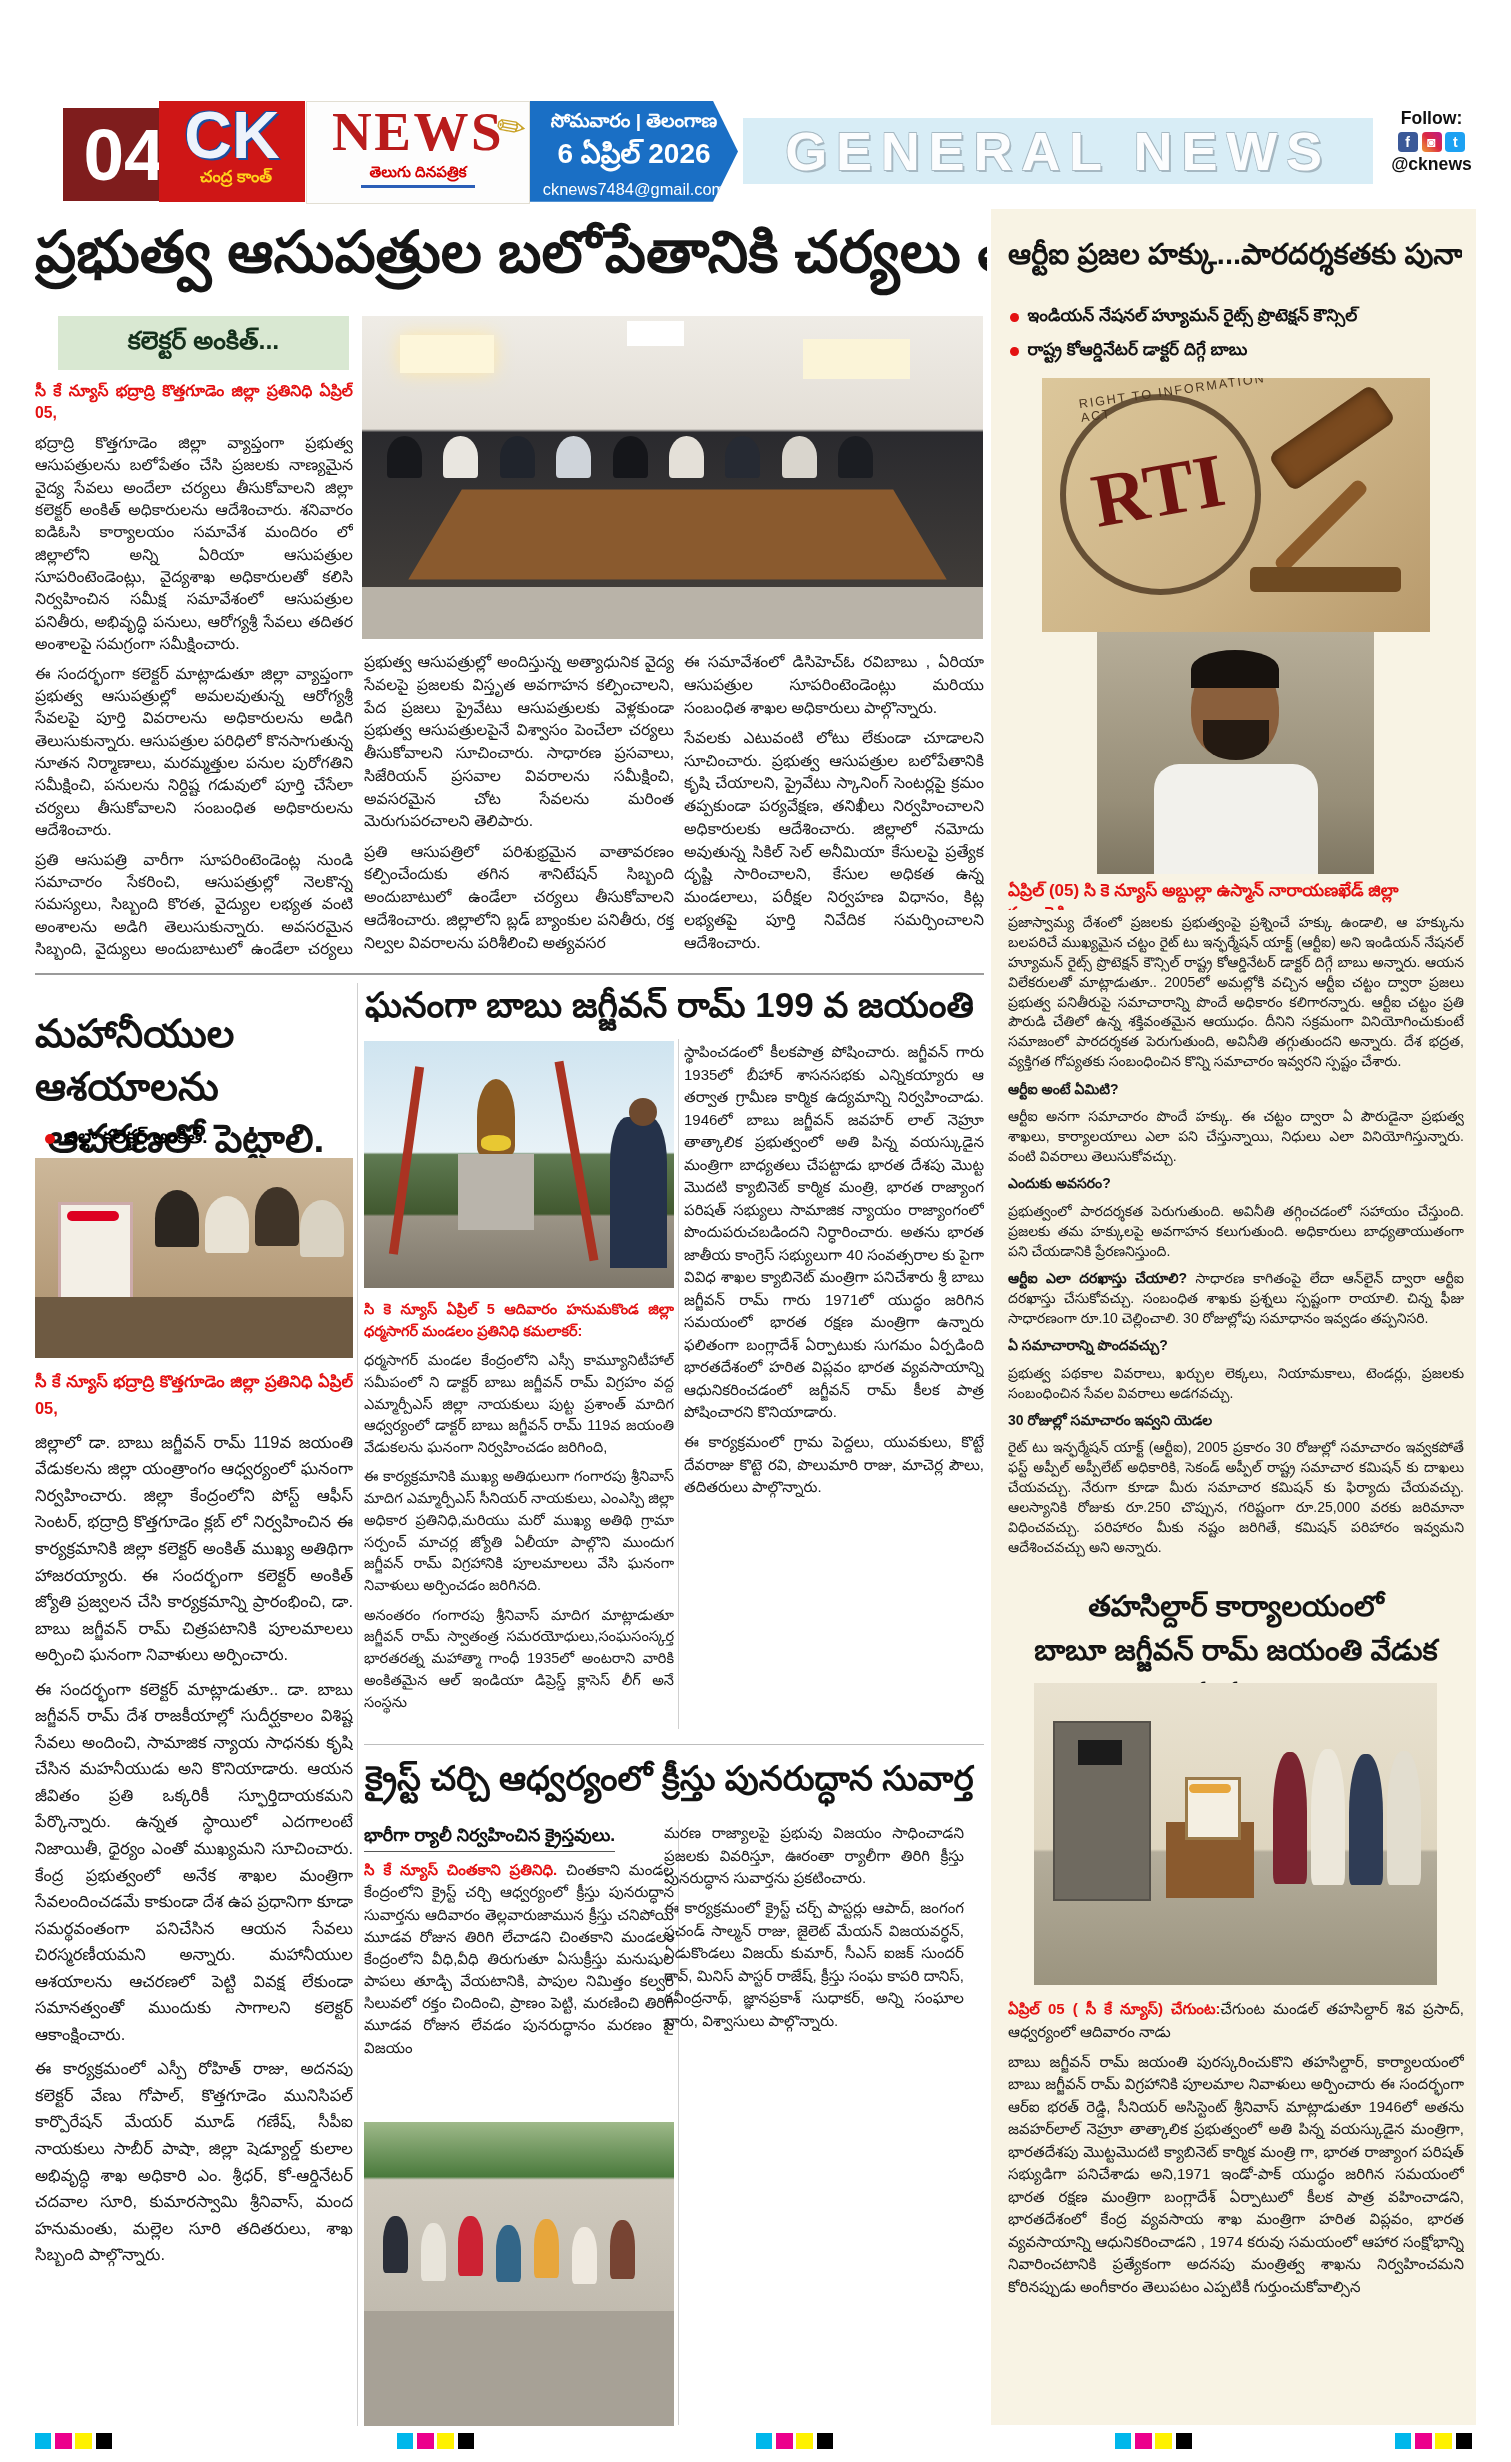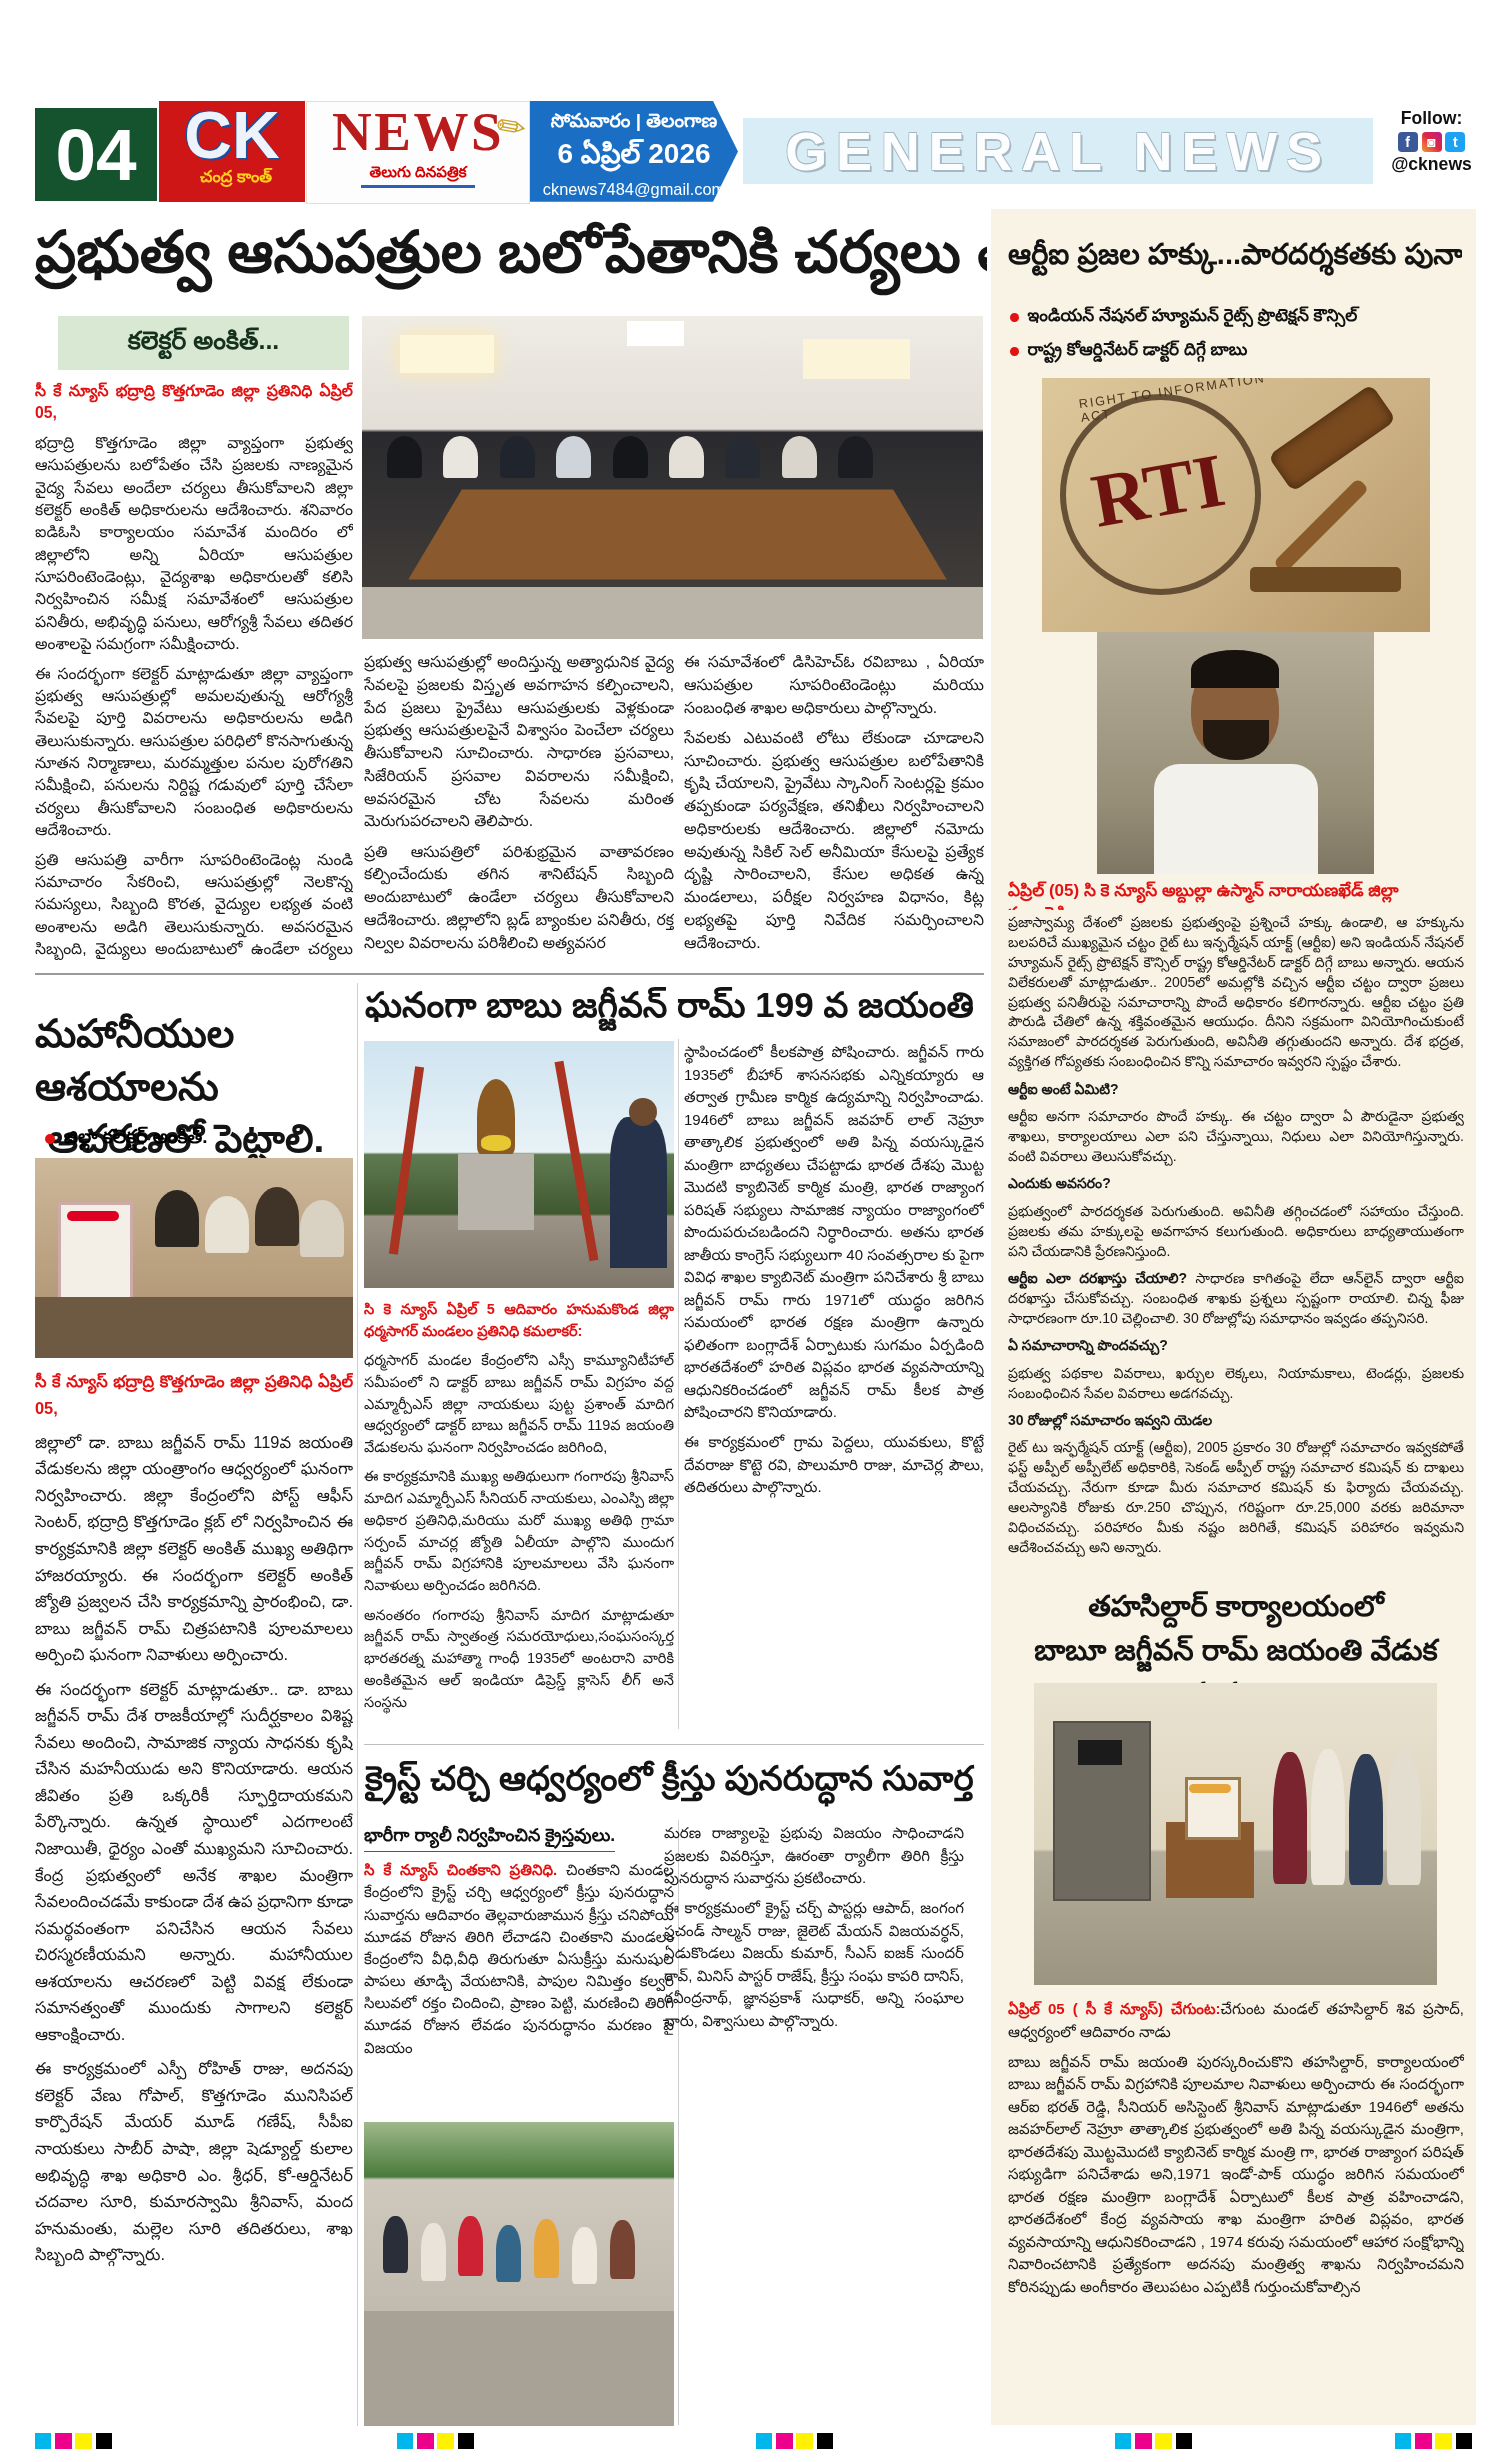--- a/index.html
+++ b/index.html
@@ -1,20 +1,20 @@
 <!DOCTYPE html>
 <html style="font-size:10px"><head>
 <meta charset="utf-8">
 <style>
   html,body{margin:0;padding:0;background:#e9e9e9;}
   .page{position:relative;width:1512px;height:2462px;background:#ffffff;font-family:"Liberation Sans",sans-serif;overflow:hidden;margin:0 auto;}
   .abs{position:absolute;}
   .clip{overflow:hidden;}
   
-  .pagenum{background:#14532d;color:#fff;font-weight:bold;font-size:73px;display:flex;align-items:center;justify-content:center;}
+  .pagenum{background:#7f1d1d;color:#fff;font-weight:bold;font-size:73px;display:flex;align-items:center;justify-content:center;margin-left:28px;}
   .ckbox{background:#cf1616;color:#eef3fb;text-align:center;}
   .ck-big{font-size:66px;font-weight:bold;line-height:1.05;text-shadow:1.9px 1.9px 0 #1b4fa0,-1.3px -1.3px 0 #1b4fa0;}
   .ck-sub{color:#ffd21c;font-size:16.4px;font-weight:bold;margin-top:-3.8px;padding-left:8px;}
   .newsbox{background:#fdfdfd;border:0.6px solid #e2ded2;text-align:center;}
   .news-big{font-family:"Liberation Serif",serif;color:#b91c1c;font-size:55px;font-weight:900;letter-spacing:2.5px;line-height:1.1;}
   .news-sub{color:#d40000;font-size:15px;font-weight:bold;display:inline-block;border-bottom:3.1px solid #2b5fb8;padding:0 8.8px 1.3px;}
   .pencil{position:absolute;right:3.8px;top:5px;font-size:34px;color:#c9a227;transform:rotate(-35deg);}
   .banner{background:#1a6fc5;color:#fff;text-align:center;clip-path:polygon(0 0,88% 0,100% 50%,88% 100%,0 100%);padding-top:8.8px;}
   .banner .l1{font-size:19px;font-weight:bold;}
   .banner .l2{font-size:28px;font-weight:bold;margin:2.5px 0;}

